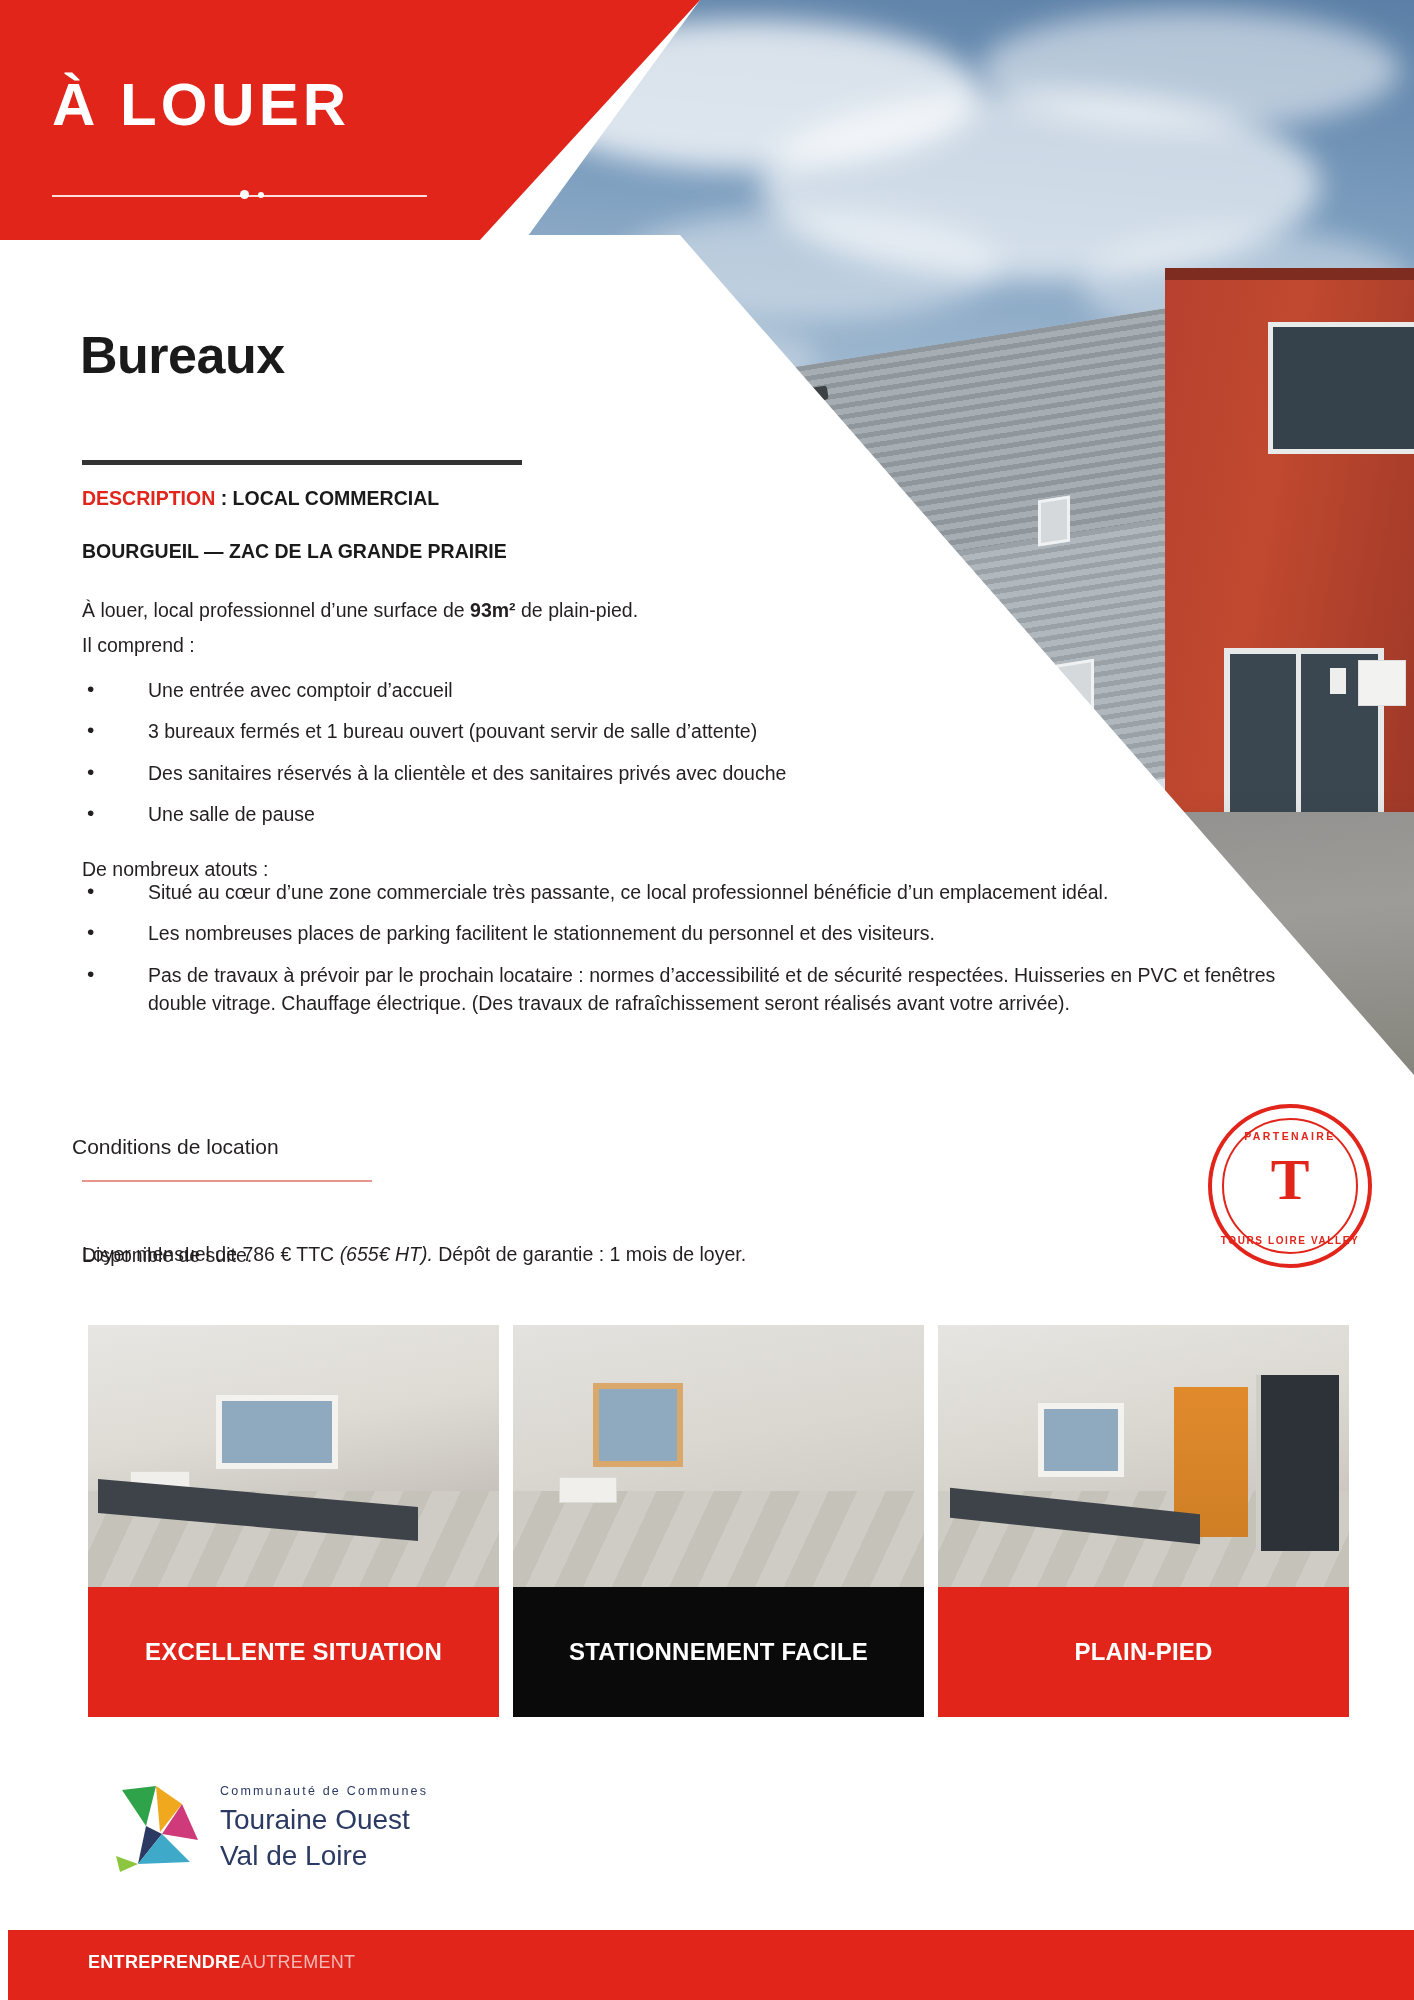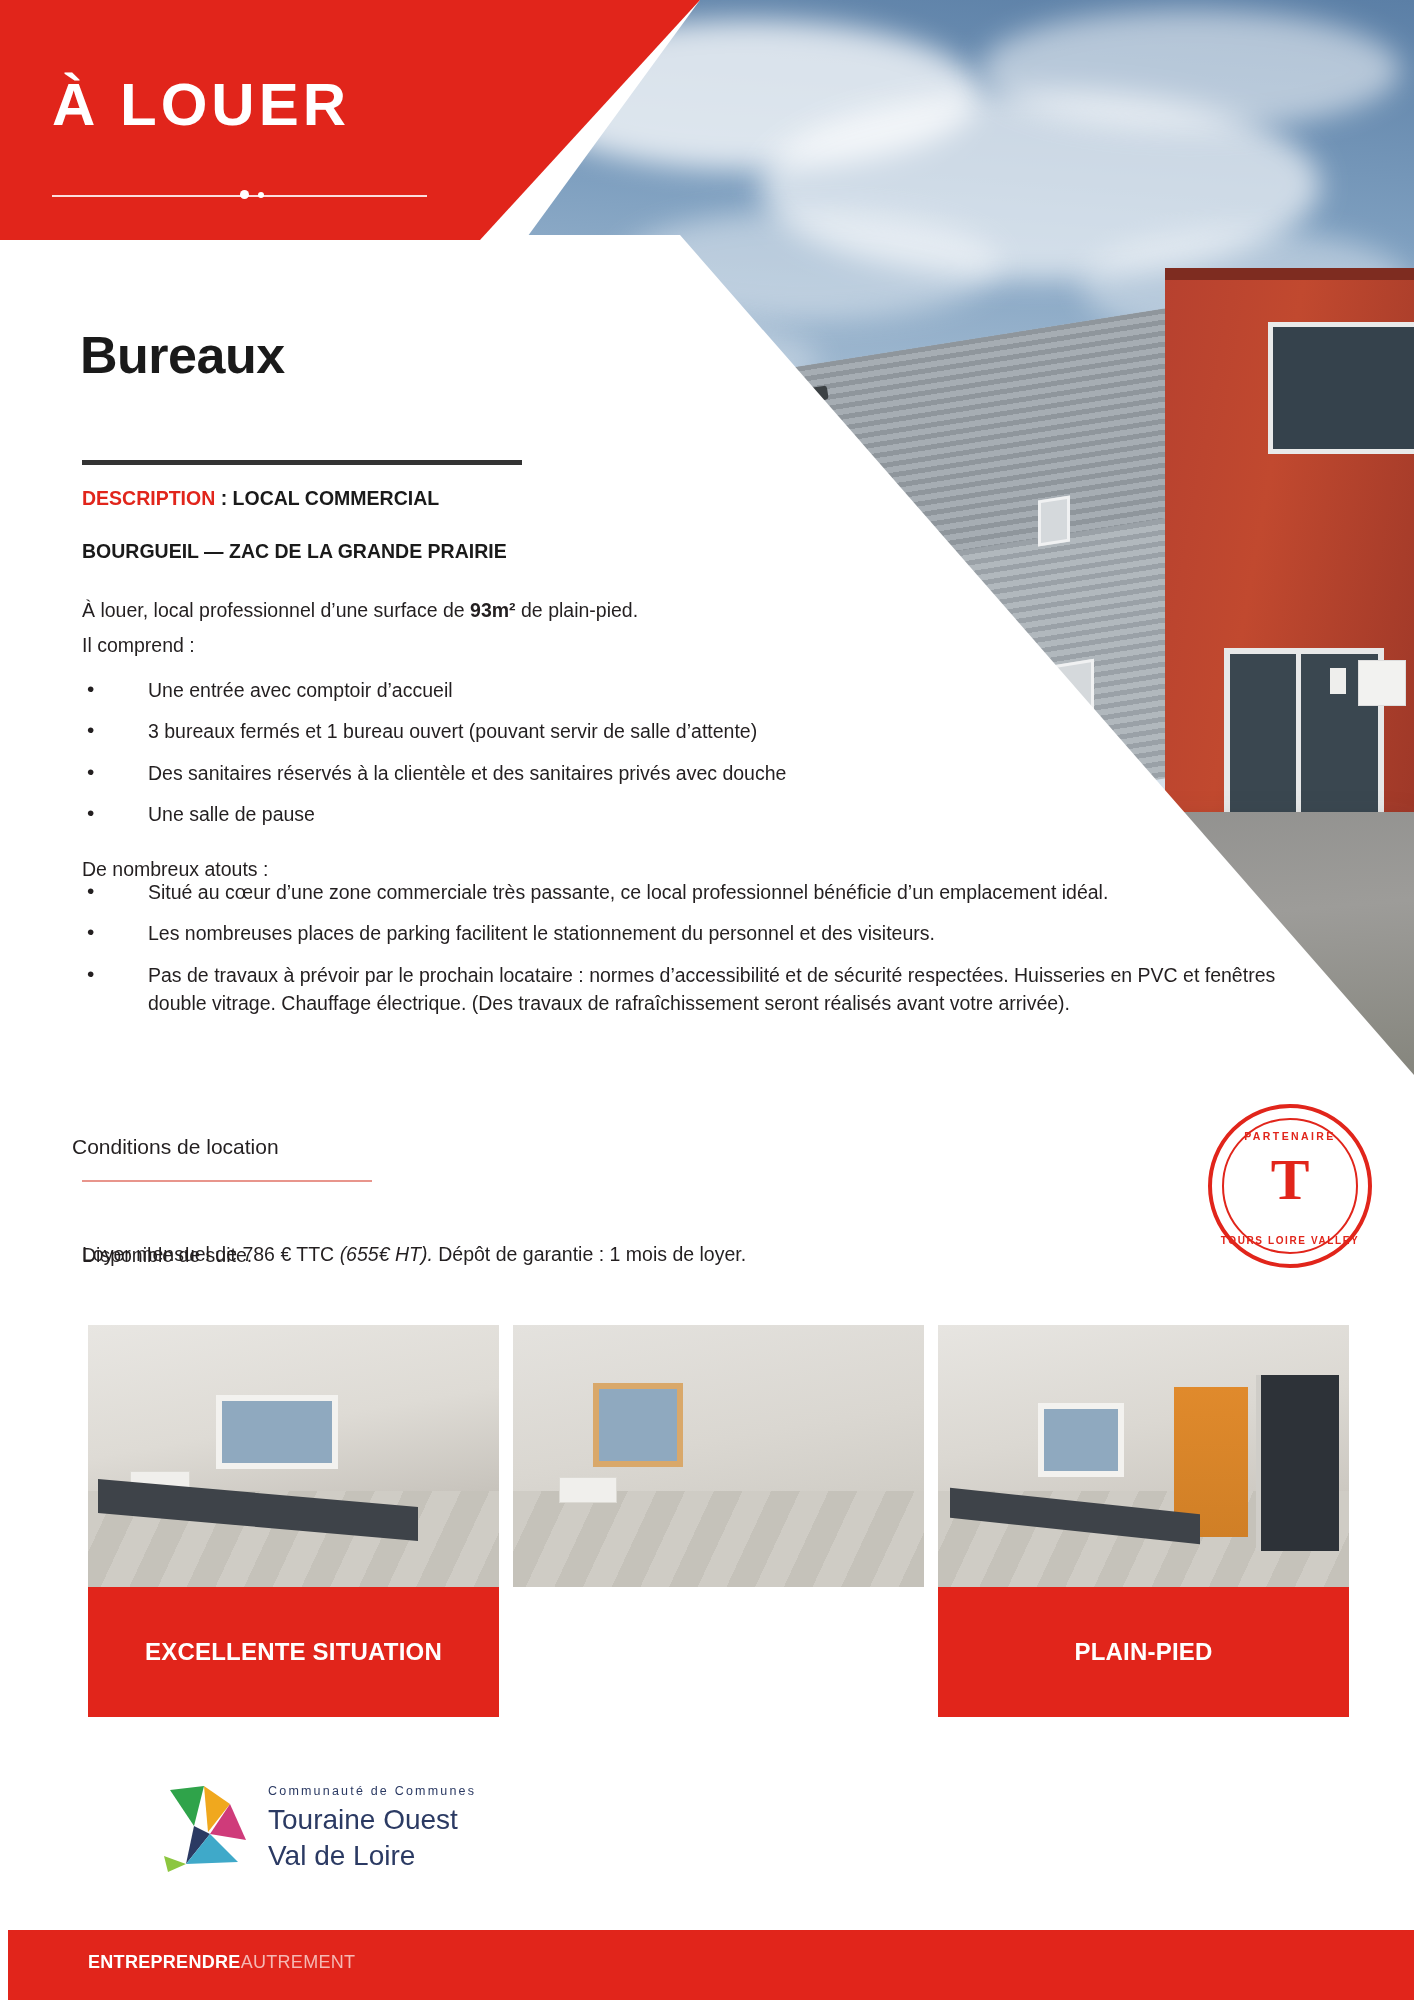--- a/index.html
+++ b/index.html
@@ -394,21 +394,20 @@
   }
   .cap-red { background: #e1251b; }
   .cap-black { background: #0a0a0a; }
 
   
   .footer {
     position: absolute;
     top: 1760px; left: 0;
     width: 1216px; height: 170px;
     z-index: 11;
-    margin-left: 48px;
   }
   .logo-wrap {
     position: absolute;
     left: 104px; top: 10px;
     width: 330px; height: 130px;
   }
   .logo-text1, .logo-text2, .logo-text3 {
     position: absolute;
     left: 116px;
     color: #2b3a63;
@@ -549,20 +548,21 @@
     </div>
     <div class="caption cap-red">EXCELLENTE SITUATION</div>
   </div>
 
   <div class="strip-col">
     <div class="ph ph2">
       <div class="ph-floor"></div>
       <div class="ph-win p2w"></div>
       <div class="ph-rad p2r"></div>
     </div>
+    <div class="caption cap-black">STATIONNEMENT FACILE</div>
   </div>
 
   <div class="strip-col">
     <div class="ph ph3">
       <div class="ph-floor"></div>
       <div class="ph-door-orange"></div>
       <div class="ph-door-dark"></div>
       <div class="ph-win p3w"></div>
       <div class="ph-counter p3c"></div>
     </div>

